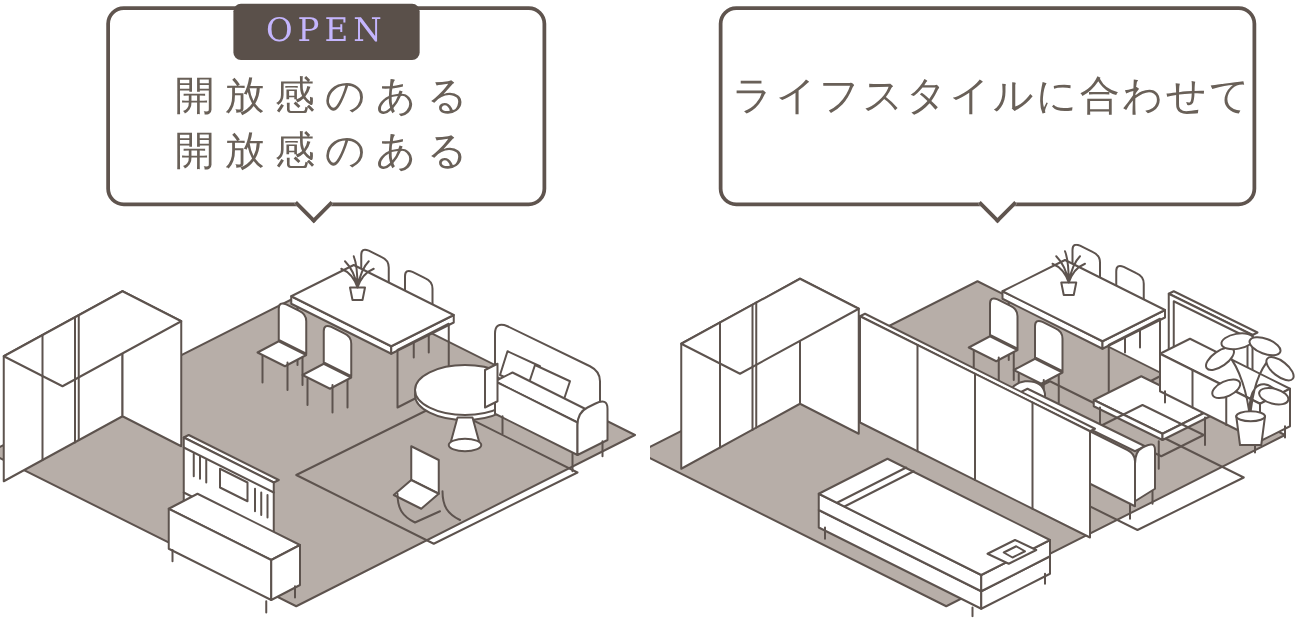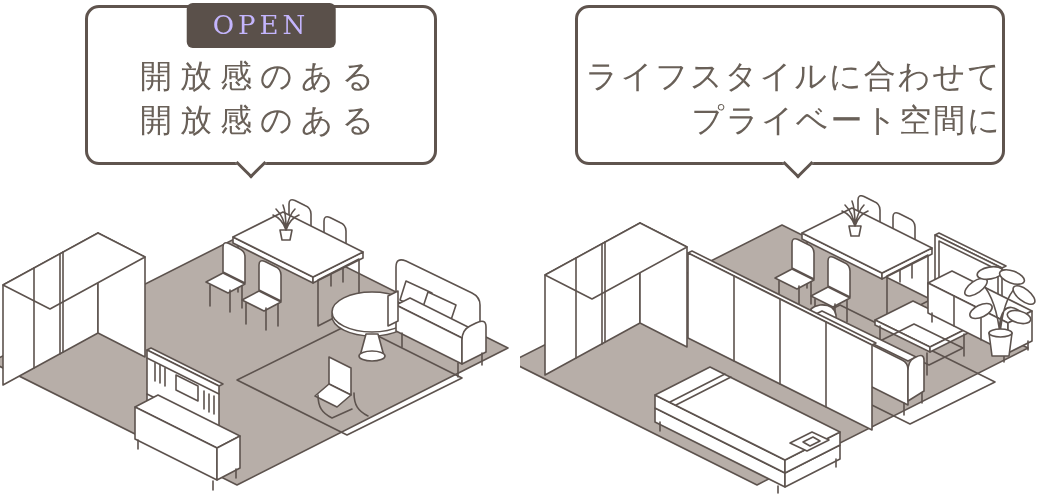--- a/index.html
+++ b/index.html
@@ -117,21 +117,20 @@
       <path class="ol w" d="M462,145 Q462,135 470,131 L476,128 Q486,123 486,132 L486,157 L462,169 Z"></path>
       <path class="ol nf" d="M402,138 L402,152 M458,168 L458,182 M482,158 L482,170"></path>
     </g>
   </svg>
 </div>
 
 <div class="panel right">
   <div class="bubble">
     <div class="caption">
       <div>ライフスタイルに合わせて</div>
-      <div>プライベート空間に</div>
     </div>
     <div class="pointer"></div>
   </div>
 
   <svg class="room" viewBox="0 0 520 300">
     <g>
       <path class="ol" fill="#b7aea8" stroke-width="2" d="M-9,167 L262,30 L508,153 L237,290 Z"></path>
       <path class="ol nf" stroke-width="1.3" d="M320,110 L475,187 L390,229 L235,152 Z"></path>
     </g>
 

